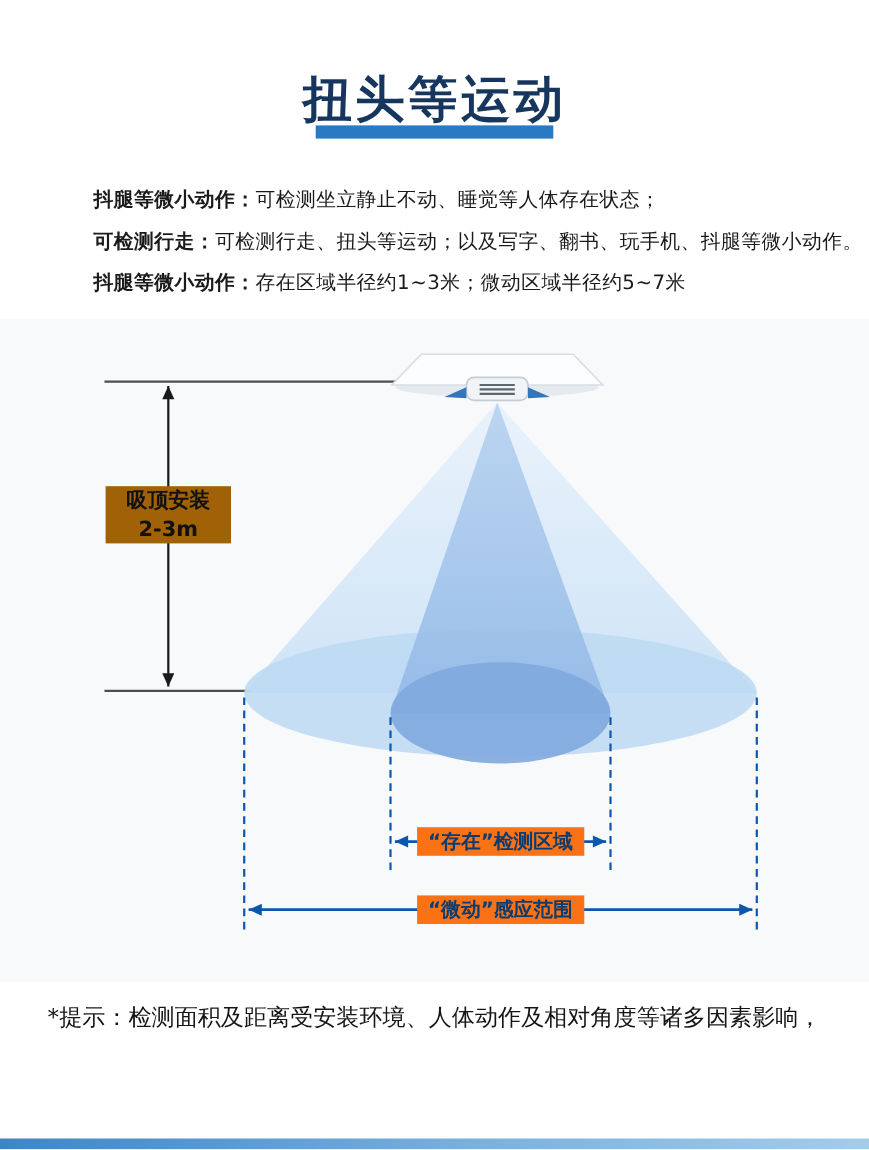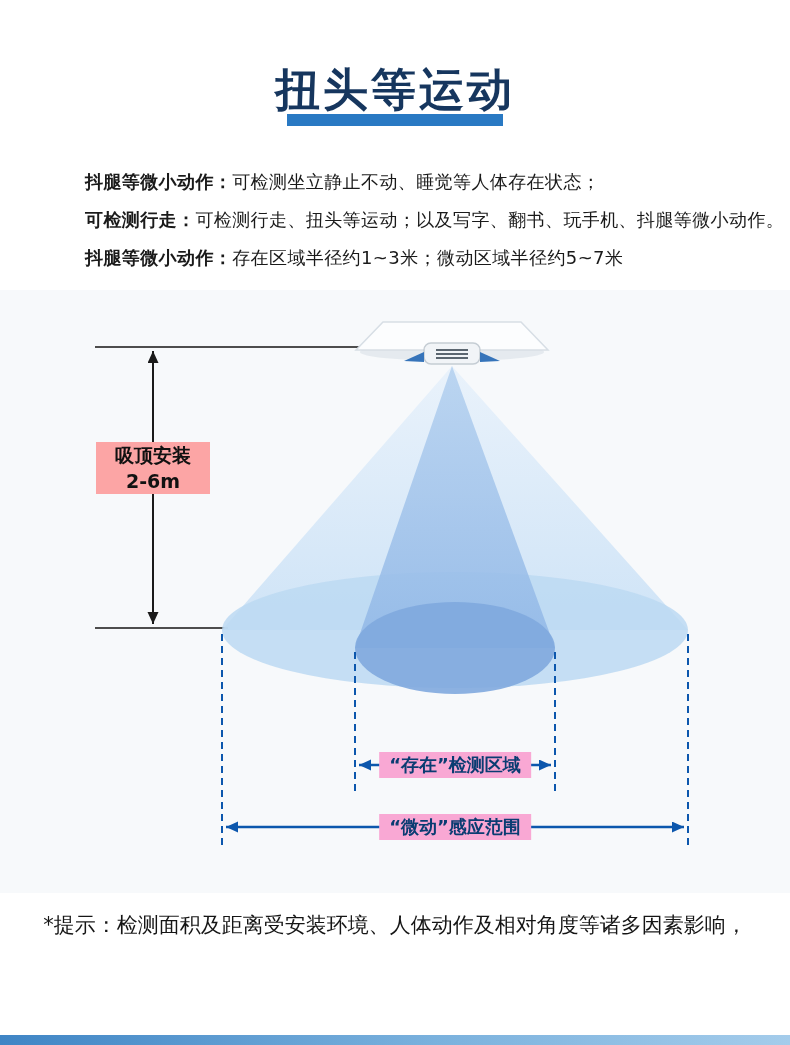--- a/index.html
+++ b/index.html
@@ -18,26 +18,26 @@
 
   .desc { position:absolute; top:163px; left:85px; }
   .desc-line { font-size:18px; line-height:38px; color:#1a1a1a; white-space:nowrap; letter-spacing:0.4px; }
   .desc-label { font-weight:bold; }
 
   .diagram { position:absolute; top:290px; left:0; width:790px; height:603px; background:#f7f9fb; }
   .diagram svg { position:absolute; left:0; top:0; }
 
   .mount-label {
     position:absolute; left:96px; top:152px; width:114px; z-index:2;
-    text-align:center; background:#fca5a5;
+    text-align:center; background:#a16207;
     font-weight:bold; font-size:19px; line-height:26px; color:#111111;
   }
   .range-label {
     position:absolute; transform:translateX(-50%); z-index:2;
-    background:#f9a8d4; padding:1px 10px; white-space:nowrap;
+    background:#f97316; padding:1px 10px; white-space:nowrap;
     font-weight:bold; font-size:18px; color:#0a3c72;
   }
   .range-label.presence { left:455px; top:462px; }
   .range-label.motion   { left:455px; top:524px; }
 
   .footnote { position:absolute; top:906px; left:0; width:100%; text-align:center;
     font-size:21px; line-height:39px; color:#151515; }
 
   .bottom-bar { position:absolute; bottom:0; left:0; width:100%; height:10px;
     background:linear-gradient(90deg,#3f85c5 0%,#7ab1dd 55%,#a4cceb 100%); }
@@ -111,21 +111,21 @@
         <line x1="355" y1="362" x2="355" y2="501"></line>
         <line x1="555" y1="362" x2="555" y2="501"></line>
       </g>
 
       <line x1="359" y1="475" x2="551" y2="475" stroke="#0c57ad" stroke-width="2.5" marker-start="url(#mBlue)" marker-end="url(#mBlue)"></line>
       <line x1="226" y1="537" x2="684" y2="537" stroke="#0c57ad" stroke-width="2.5" marker-start="url(#mBlue)" marker-end="url(#mBlue)"></line>
     </svg>
 
     <div class="mount-label">
       <div>吸顶安装</div>
-      <div>2-6m</div>
+      <div>2-3m</div>
     </div>
     <div class="range-label presence">“存在”检测区域</div>
     <div class="range-label motion">“微动”感应范围</div>
   </section>
 
   <footer class="footnote">
     <p>*提示：检测面积及距离受安装环境、人体动作及相对角度等诸多因素影响，</p>
   </footer>
 
   <div class="bottom-bar"></div>

